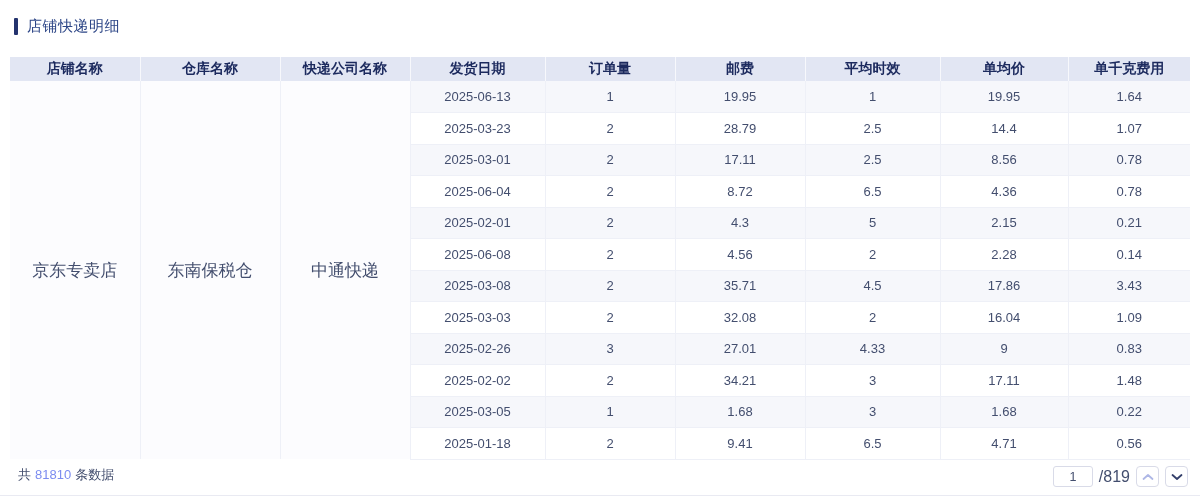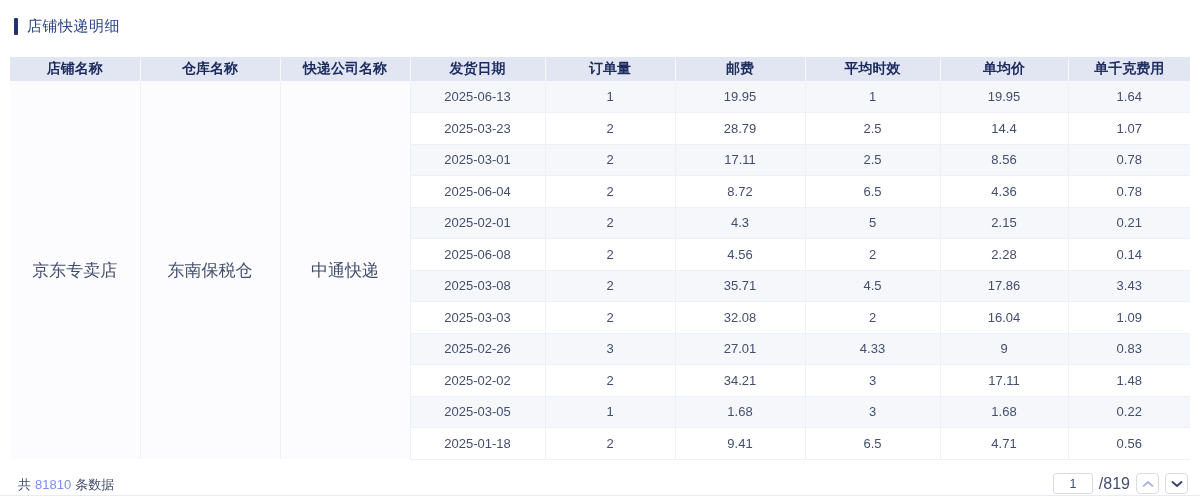--- a/index.html
+++ b/index.html
@@ -56,21 +56,21 @@
   table.detail tr.alt td { background: var(--row-alt-bg, #f6f7fb); }
   table.detail td.merged {
     background: var(--merged-bg, #fcfcfe) !important;
     border-bottom: none;
     font-size: 17px;
   }
   
   .footer {
     position: absolute; left: 10px; top: 466px;
     width: 1180px; height: 28px;
-    display: flex; align-items: flex-end; justify-content: space-between;
+    display: flex; align-items: flex-start; justify-content: space-between;
   }
   .total {
     font-size: 13px; color: var(--body-text, #3f4a6b);
     padding-left: 8px;
   }
   .total .count { color: var(--count-link, #7c8cf0); margin: 0 4px; }
   .pager { display: flex; align-items: center; gap: 6px; padding-right: 2px; }
   .page-input {
     width: 40px; height: 21px;
     border: 1px solid var(--control-border, #d9dbe8);

